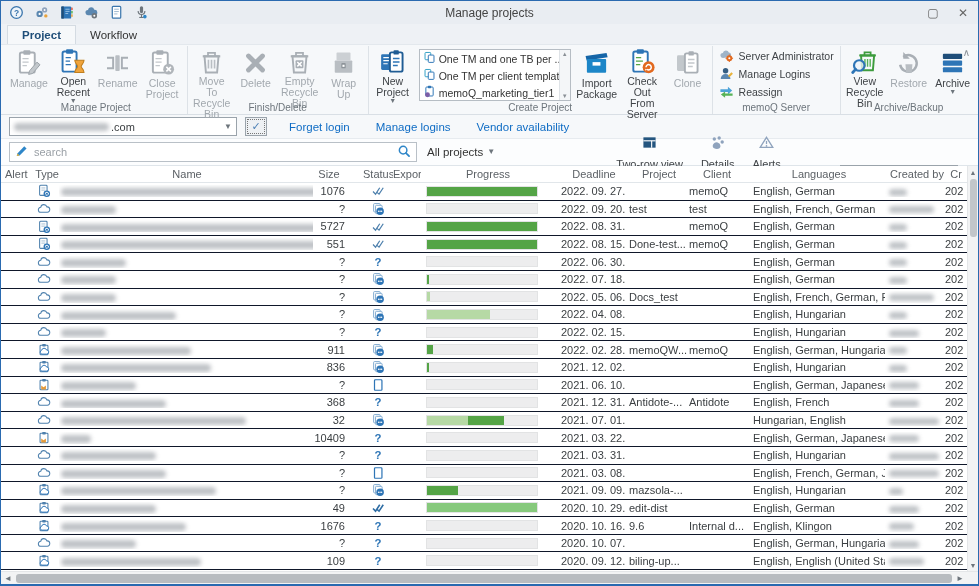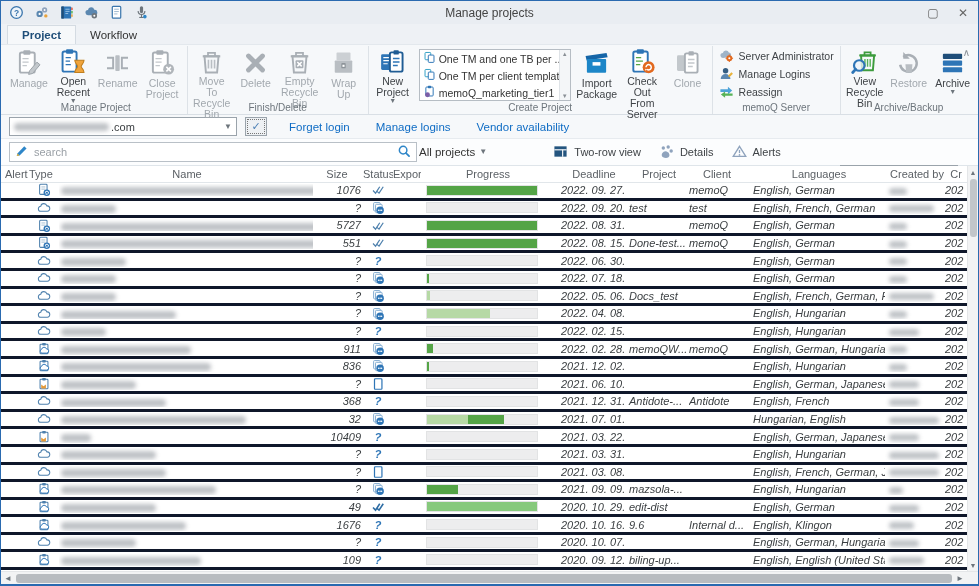--- a/index.html
+++ b/index.html
@@ -44,45 +44,45 @@
 
   
   .server-row { height:24px; background:#f6f8fa; border-bottom:1px solid #e7ebef; display:flex; align-items:center; padding:0 8px; gap:8px; flex:none; }
   .combo { width:228px; height:19px; background:#fff; border:1px solid #9aa3ab; display:flex; align-items:center; padding:0 4px; gap:2px; }
   .combo .chev { margin-left:auto; color:#6d757c; font-size:8px; }
   .connect-btn { width:22px; height:19px; border:1px solid #9aa3ab; outline:1px dotted #777; outline-offset:-3px; background:#eef1f4; display:flex; align-items:center; justify-content:center; color:#4a7fb5; font-size:11px; }
   .srv-links { display:flex; gap:26px; margin-left:14px; }
   .link { color:#0f6cc4; font-size:11.5px; }
 
   
-  .filter-row { height:27px; background:#fcfdfe; border-bottom:1px solid #dfe5ea; display:flex; align-items:center; padding:0 8px; gap:2px; flex:none; }
+  .filter-row { height:27px; background:#fcfdfe; border-bottom:1px solid #dfe5ea; display:flex; align-items:center; padding:0 8px; gap:10px; flex:none; }
   .searchbox { width:408px; height:20px; border:1px solid #b9c0c7; background:#fff; display:flex; align-items:center; padding:0 5px; gap:5px; }
   .searchbox input { border:none; outline:none; flex:1; font-family:"Liberation Sans",sans-serif; font-size:11px; color:#333; }
   .searchbox input::placeholder { color:#9aa0a6; }
   .searchbox svg { width:14px; height:14px; flex:none; }
   .scope { display:flex; align-items:center; gap:4px; font-size:11.5px; color:#333; }
   .scope .caret { font-size:8px; }
   .view-group { margin-left:auto; display:flex; align-items:center; gap:18px; }
-  .viewbtn { display:flex; align-items:center; gap:6px; font-size:11px; color:#3f4347; }
+  .viewbtn { display:flex; align-items:center; gap:6px; font-size:11px; color:#3f4347;flex-direction:column; }
   .viewbtn svg { width:15px; height:15px; }
   .sortwrap { display:flex; align-items:center; gap:6px;margin-top:45px; }
   .sortbox { width:118px; height:19px; border:1px solid #9aa3ab; background:#fff; display:flex; align-items:center; padding:0 22px; font-size:11px; color:#333; }
   .sortbox .chev { margin-left:auto; color:#6d757c; font-size:8px; }
   .sort-dir { font-size:13px; color:#444; font-weight:bold; }
 
   
   .table-wrap { flex:1; display:flex; background:#fff; overflow:hidden; }
   .table-main { flex:1; display:flex; flex-direction:column; overflow:hidden; }
   .thead { height:17px; display:flex; align-items:center; border-bottom:1px solid #e1e6ea; color:#5c6166; flex:none; }
   .thead > div { overflow:hidden; white-space:nowrap; text-align:center; }
   .tbody { flex:1; overflow:hidden; }
-  .trow { height:17.6px; display:flex; align-items:center; border-bottom:3px solid #0f172a; background:#fff;font-style:italic; }
+  .trow { height:17.6px; display:flex; align-items:center; border-bottom:1px solid #0f172a; background:#fff; }
   .trow > div { overflow:hidden; white-space:nowrap; }
   .c-alert{width:28px;flex:none;} .c-type{width:30px;flex:none;text-align:center;}
-  .c-name{flex:1;padding-left:2px;} .c-size{width:50px;flex:none;text-align:right;padding-right:2px;}
+  .c-name{flex:1;padding-left:2px;} .c-size{width:50px;flex:none;text-align:right;padding-right:18px;}
   .c-status{width:30px;flex:none;text-align:center;} .c-export{width:28px;flex:none;}
   .c-progress{width:134px;flex:none;} .c-deadline{width:72px;flex:none;padding-left:6px;text-align:left;}
   .c-project{width:62px;flex:none;padding-left:2px;text-align:left;} .c-client{width:56px;flex:none;text-align:left;}
   .c-lang{width:140px;flex:none;padding-left:8px;text-align:left;} .c-by{width:60px;flex:none;padding-left:4px;text-align:left;}
   .c-on{width:22px;flex:none;text-align:left;}
   .thead .c-deadline,.thead .c-lang { text-align:center; }
   .typ svg, .sta svg { width:14px; height:14px; vertical-align:middle; display:inline-block; }
   .blur { display:inline-block; height:8px; border-radius:4px; background:#a9aeb3; filter:blur(2px); opacity:.75; vertical-align:middle; }
   .ptrack { width:112px; height:11px; background:#ededee; border:1px solid #e2e3e4; margin-left:5px; display:flex; overflow:hidden; }
   .pseg { height:100%; }
@@ -500,21 +500,21 @@
           </div>
           <span class="sort-dir">↑</span>
         </span>
     </div>
   </div>
 
   <div class="table-wrap">
     <div class="table-main">
       <div class="thead">
           <div class="c-alert" style="text-align: left; padding-left: 4px;">Alert</div>
-          <div class="c-type" style="text-align: left;">Type</div>
+          <div class="c-type" style="text-align: right;">Type</div>
           <div class="c-name">Name</div>
           <div class="c-size">Size</div>
           <div class="c-status">Status</div>
           <div class="c-export">Export</div>
           <div class="c-progress">Progress</div>
           <div class="c-deadline">Deadline</div>
           <div class="c-project">Project</div>
           <div class="c-client">Client</div>
           <div class="c-lang">Languages</div>
           <div class="c-by">Created by</div>

